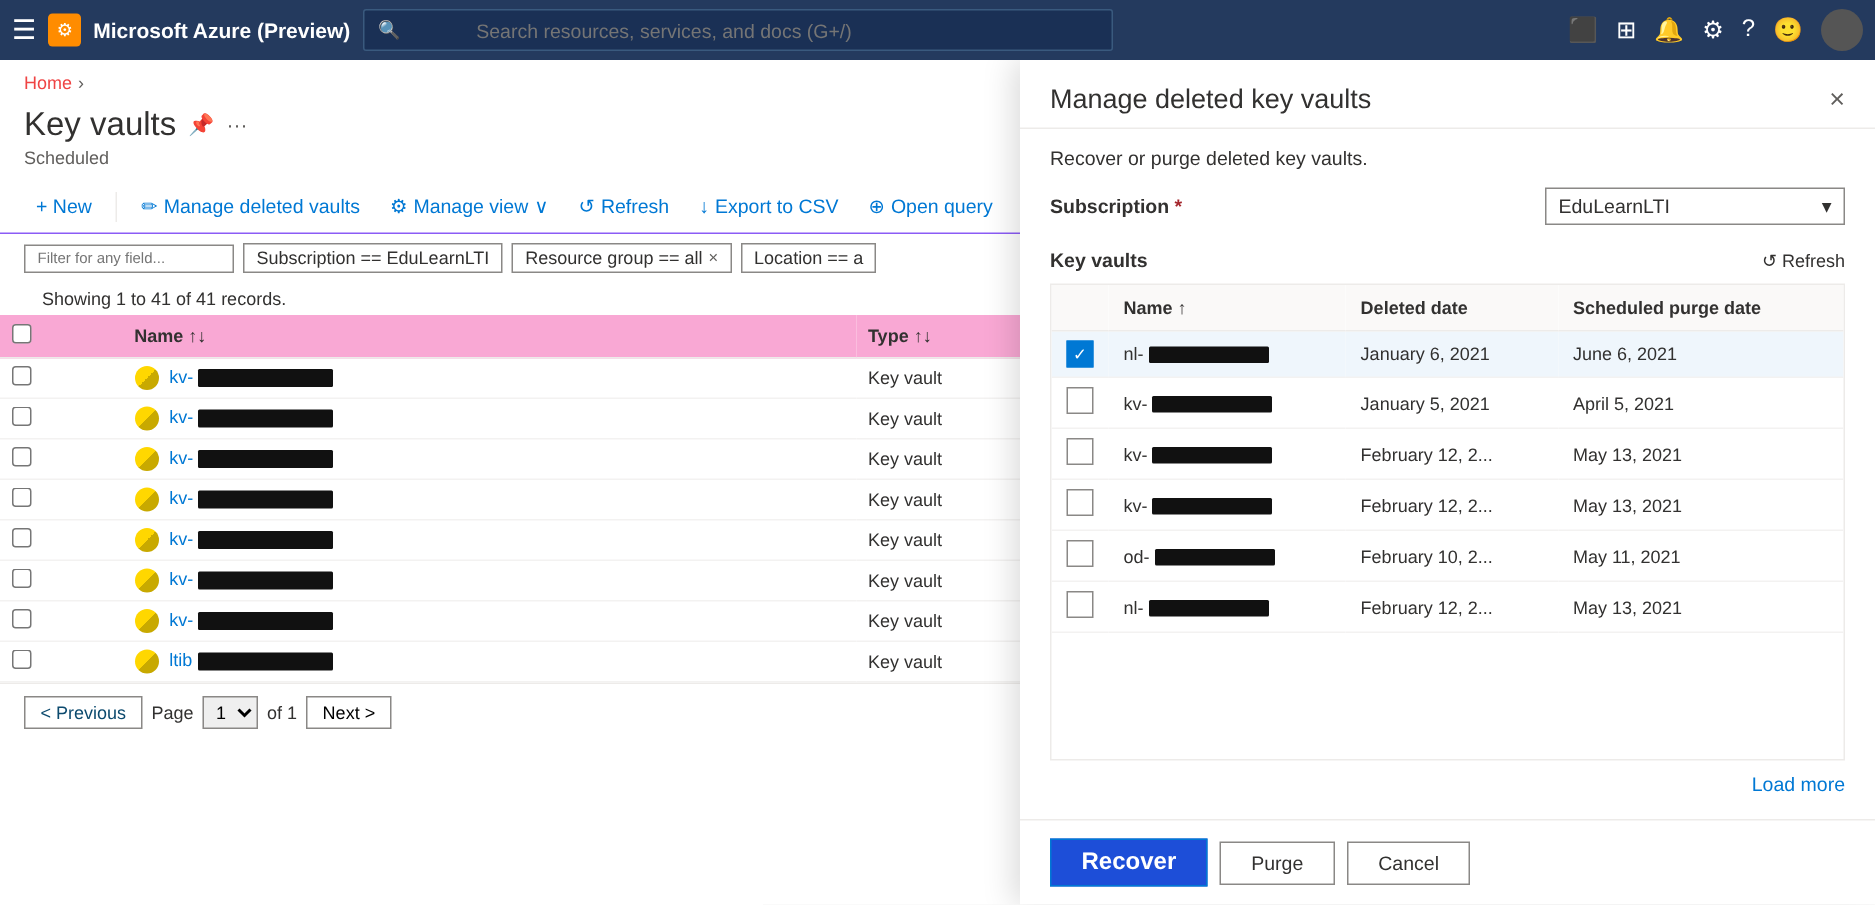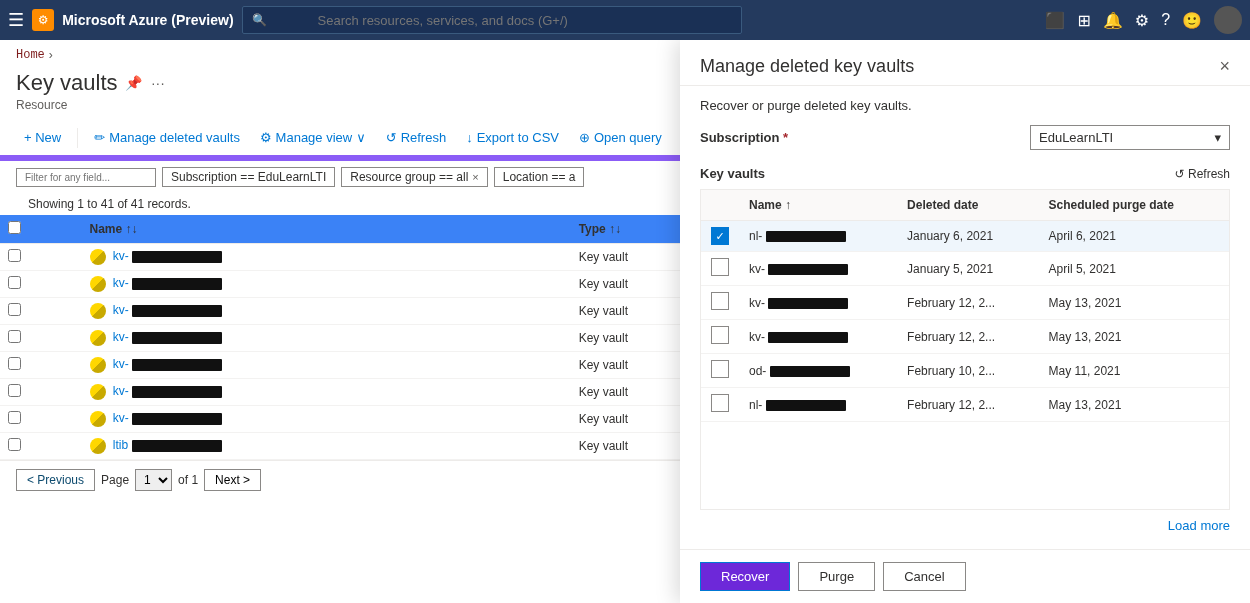--- a/index.html
+++ b/index.html
@@ -27,31 +27,31 @@
 
     
     .main-container { display: flex; height: calc(603px - 40px); position: relative; }
 
     
     .left-panel { flex: 1; overflow: auto; padding: 0; background: white; position: relative; }
 
     
     .breadcrumb { display: flex; align-items: center; padding: 8px 16px 4px; font-size: 12px; color: #0078d4; }
     .breadcrumb .sep { color: #605e5c; margin: 0 4px; }
-    .breadcrumb a { color: #7f1d1d; text-decoration: none; font-family: Liberation Mono, monospace; }
+    .breadcrumb a { color: #ef4444; text-decoration: none; }
 
     
     .page-header { padding: 4px 16px 8px; }
     .page-title-row { display: flex; align-items: center; gap: 8px; }
     .page-title { font-size: 22px; font-weight: 300; color: #323130; }
     .page-subtitle { font-size: 12px; color: #605e5c; margin-top: 2px; }
     .header-icon { font-size: 14px; color: #605e5c; cursor: pointer; }
 
     
-    .toolbar { display: flex; align-items: center; gap: 4px; padding: 6px 16px; border-bottom: 6px solid #8b5cf6; }
+    .toolbar { display: flex; align-items: center; gap: 4px; padding: 6px 16px; border-bottom: 1px solid #8b5cf6; }
     .toolbar-btn {
       display: flex; align-items: center; gap: 4px; padding: 4px 8px;
       background: none; border: none; cursor: pointer; color: #0078d4; font-size: 13px; white-space: nowrap;
     }
     .toolbar-sep { width: 1px; height: 20px; background: #edebe9; margin: 0 4px; }
 
     
     .filter-row { display: flex; align-items: center; gap: 6px; padding: 6px 16px; flex-wrap: wrap; }
     .filter-input {
       border: 1px solid #8a8886; padding: 3px 8px; font-size: 10px; color: #323130;
@@ -63,21 +63,21 @@
     }
     .filter-tag .close-btn { cursor: pointer; color: #605e5c; font-size: 11px; }
 
     
     .records-count { padding: 4px 28px; font-size: 12px; color: #323130; }
 
     
     .data-table { width: 100%; border-collapse: collapse; }
     .data-table th {
       text-align: left; padding: 6px 8px; font-size: 12px; font-weight: 600;
-      border-bottom: 1px solid #edebe9; color: #323130; background: #3b82f6; white-space: nowrap;
+      border-bottom: 1px solid #edebe9; color: #323130; background: #f9a8d4; white-space: nowrap;
     }
     .data-table td { padding: 5px 8px; font-size: 12px; border-bottom: 1px solid #f3f2f1; }
     .col-checkbox { width: 30px; }
     .col-name { width: 180px; }
     .col-type { width: 100px; }
     .col-rg { width: 150px; }
     .link-text { color: #0078d4; text-decoration: none; }
     .redacted { display: inline-block; background: #111; width: 90px; height: 12px; vertical-align: middle; border-radius: 1px; }
     .redacted-lg { width: 110px; }
 
@@ -131,21 +131,21 @@
     .modal-checkbox { width: 18px; height: 18px; border: 1px solid #8a8886; display: inline-flex; align-items: center; justify-content: center; background: white; }
     .modal-checkbox.checked { background: #0078d4; border-color: #0078d4; color: white; font-size: 11px; }
     .redacted-modal { display: inline-block; background: #111; width: 80px; height: 11px; vertical-align: middle; border-radius: 1px; }
 
     
     .load-more-row { text-align: right; padding: 8px 0 4px; }
     .load-more-btn { background: none; border: none; color: #0078d4; cursor: pointer; font-size: 13px; text-decoration: none; text-align: center; }
 
     
     .modal-footer { display: flex; align-items: center; gap: 8px; padding: 12px 20px; border-top: 1px solid #edebe9; }
-    .btn-primary { background: #6d28d9; color: white; border: 1px solid #0078d4; padding: 6px 20px; cursor: pointer; font-size: 13px; }
+    .btn-primary { background: #1d4ed8; color: white; border: 1px solid #0078d4; padding: 6px 20px; cursor: pointer; font-size: 16px; font-weight: bold; }
     .btn-secondary { background: white; color: #323130; border: 1px solid #8a8886; padding: 6px 20px; cursor: pointer; font-size: 13px; }
 
     
     .modal-table-container::-webkit-scrollbar { width: 6px; }
     .modal-table-container::-webkit-scrollbar-track { background: #f3f2f1; }
     .modal-table-container::-webkit-scrollbar-thumb { background: #c8c6c4; }
   </style>
 </head>
 <body>
 
@@ -176,21 +176,21 @@
       <a>Home</a>
       <span class="sep">›</span>
     </div>
 
     <div class="page-header">
       <div class="page-title-row">
         <span class="page-title">Key vaults</span>
         <span class="header-icon">📌</span>
         <span class="header-icon">···</span>
       </div>
-      <div class="page-subtitle">Resource</div>
+      <div class="page-subtitle">Scheduled</div>
     </div>
 
     <div class="toolbar">
       <button class="toolbar-btn">+ New</button>
       <div class="toolbar-sep"></div>
       <button class="toolbar-btn">
         <span>✏</span>
         <span>Manage deleted vaults</span>
       </button>
       <button class="toolbar-btn">
@@ -426,21 +426,21 @@
           <tbody id="modal-table-body">
           <tr class="selected">
       <td>
         <div class="modal-checkbox checked">✓</div>
       </td>
       <td>
         <span>nl-</span>
         <span class="redacted-modal"></span>
       </td>
       <td>January 6, 2021</td>
-      <td>April 6, 2021</td>
+      <td>June 6, 2021</td>
     </tr>
               <tr>
       <td>
         <div class="modal-checkbox "></div>
       </td>
       <td>
         <span>kv-</span>
         <span class="redacted-modal"></span>
       </td>
       <td>January 5, 2021</td>

